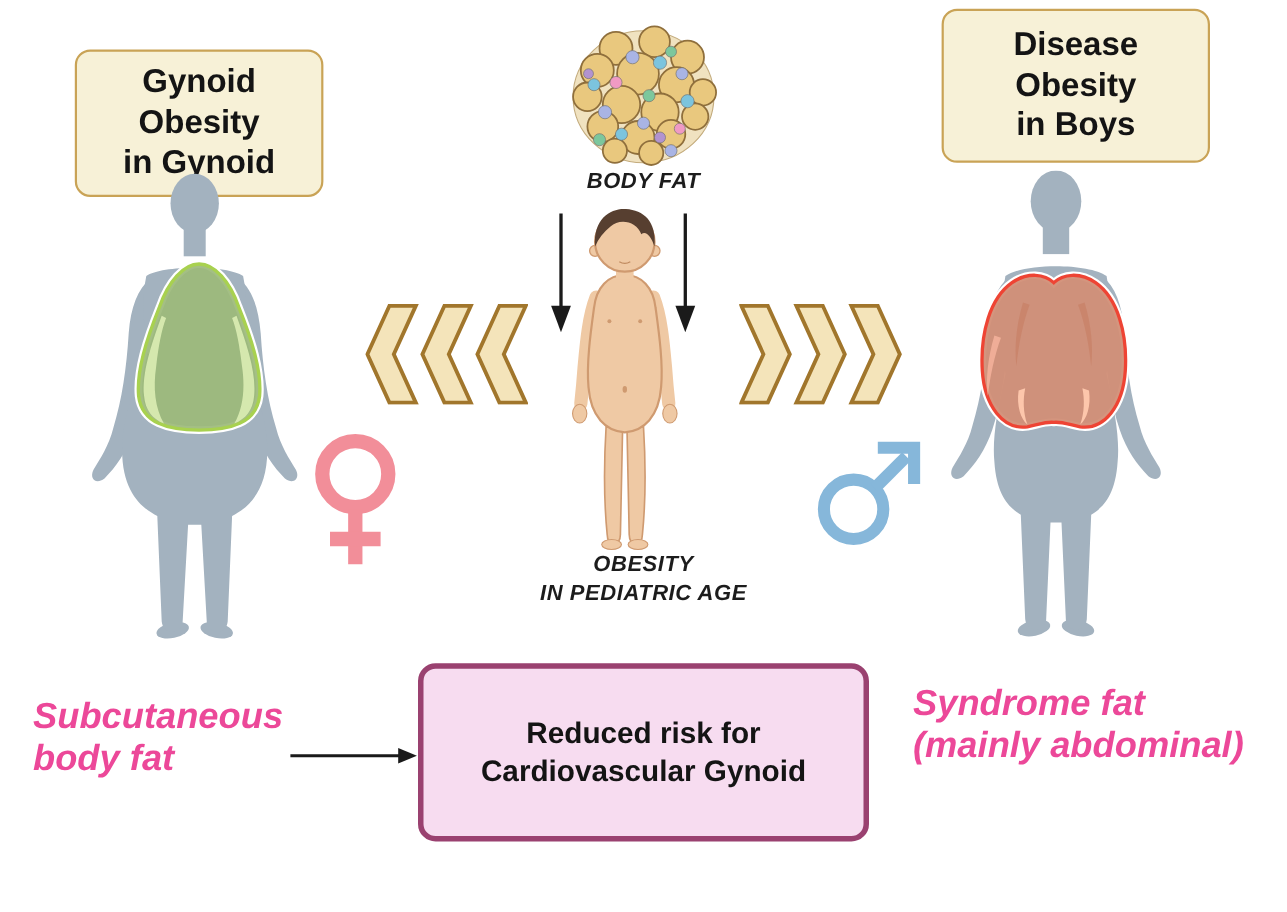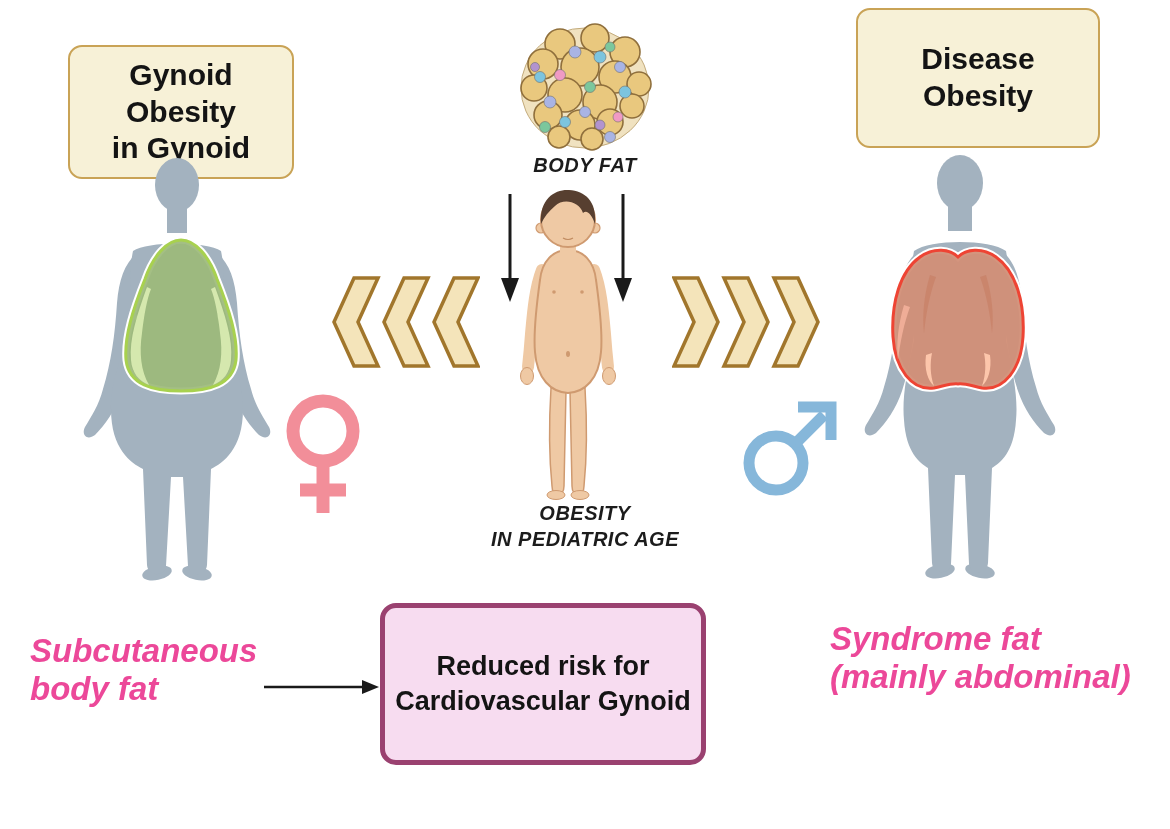--- a/index.html
+++ b/index.html
@@ -41,20 +41,21 @@
       <span class="line">Gynoid</span>
       <span class="line">Obesity</span>
       <span class="line">in Gynoid</span>
     </div>
   </div>
 
   <div class="label-box" style="left:856px; top:8px; width:244px; height:140px;">
     <div>
       <span class="line">Disease</span>
       <span class="line">Obesity</span>
+      <span class="line">in Boys</span>
     </div>
   </div>
 
   <svg class="abs" style="left:515px; top:22px;" width="140" height="132" viewBox="0 0 140 132">
     <ellipse cx="70" cy="66" rx="64" ry="60" fill="#f0e2c0" stroke="#c3ab7c" stroke-width="1"></ellipse>
     <g fill="#e9c87e" stroke="#8f6f3c" stroke-width="1.6">
       <circle cx="45" cy="22" r="15"></circle>
         <circle cx="80" cy="16" r="14"></circle>
         <circle cx="110" cy="30" r="15"></circle>
       <circle cx="28" cy="42" r="15"></circle>
@@ -208,21 +209,21 @@
   <div class="annot" style="left:30px; top:632px; width:260px;">
     <span class="line">Subcutaneous</span>
     <span class="line">body fat</span>
   </div>
 
   <svg class="abs" style="left:262px; top:676px;" width="118" height="22" viewBox="0 0 118 22">
     <line x1="2" y1="11" x2="102" y2="11" stroke="#1a1a1a" stroke-width="2.6"></line>
     <polygon points="100,4 117,11 100,18" fill="#1a1a1a"></polygon>
   </svg>
 
-  <div class="risk-box" style="left:380px; top:603px; width:326px; height:162px;">
+  <div class="risk-box" style="left:380px; top:603px; width:410px; height:162px;">
     <div>
       <span class="line">Reduced risk for</span>
       <span class="line">Cardiovascular Gynoid</span>
     </div>
   </div>
 
   <div class="annot" style="left:830px; top:620px; width:310px;">
     <span class="line">Syndrome fat</span>
     <span class="line">(mainly abdominal)</span>
   </div>

